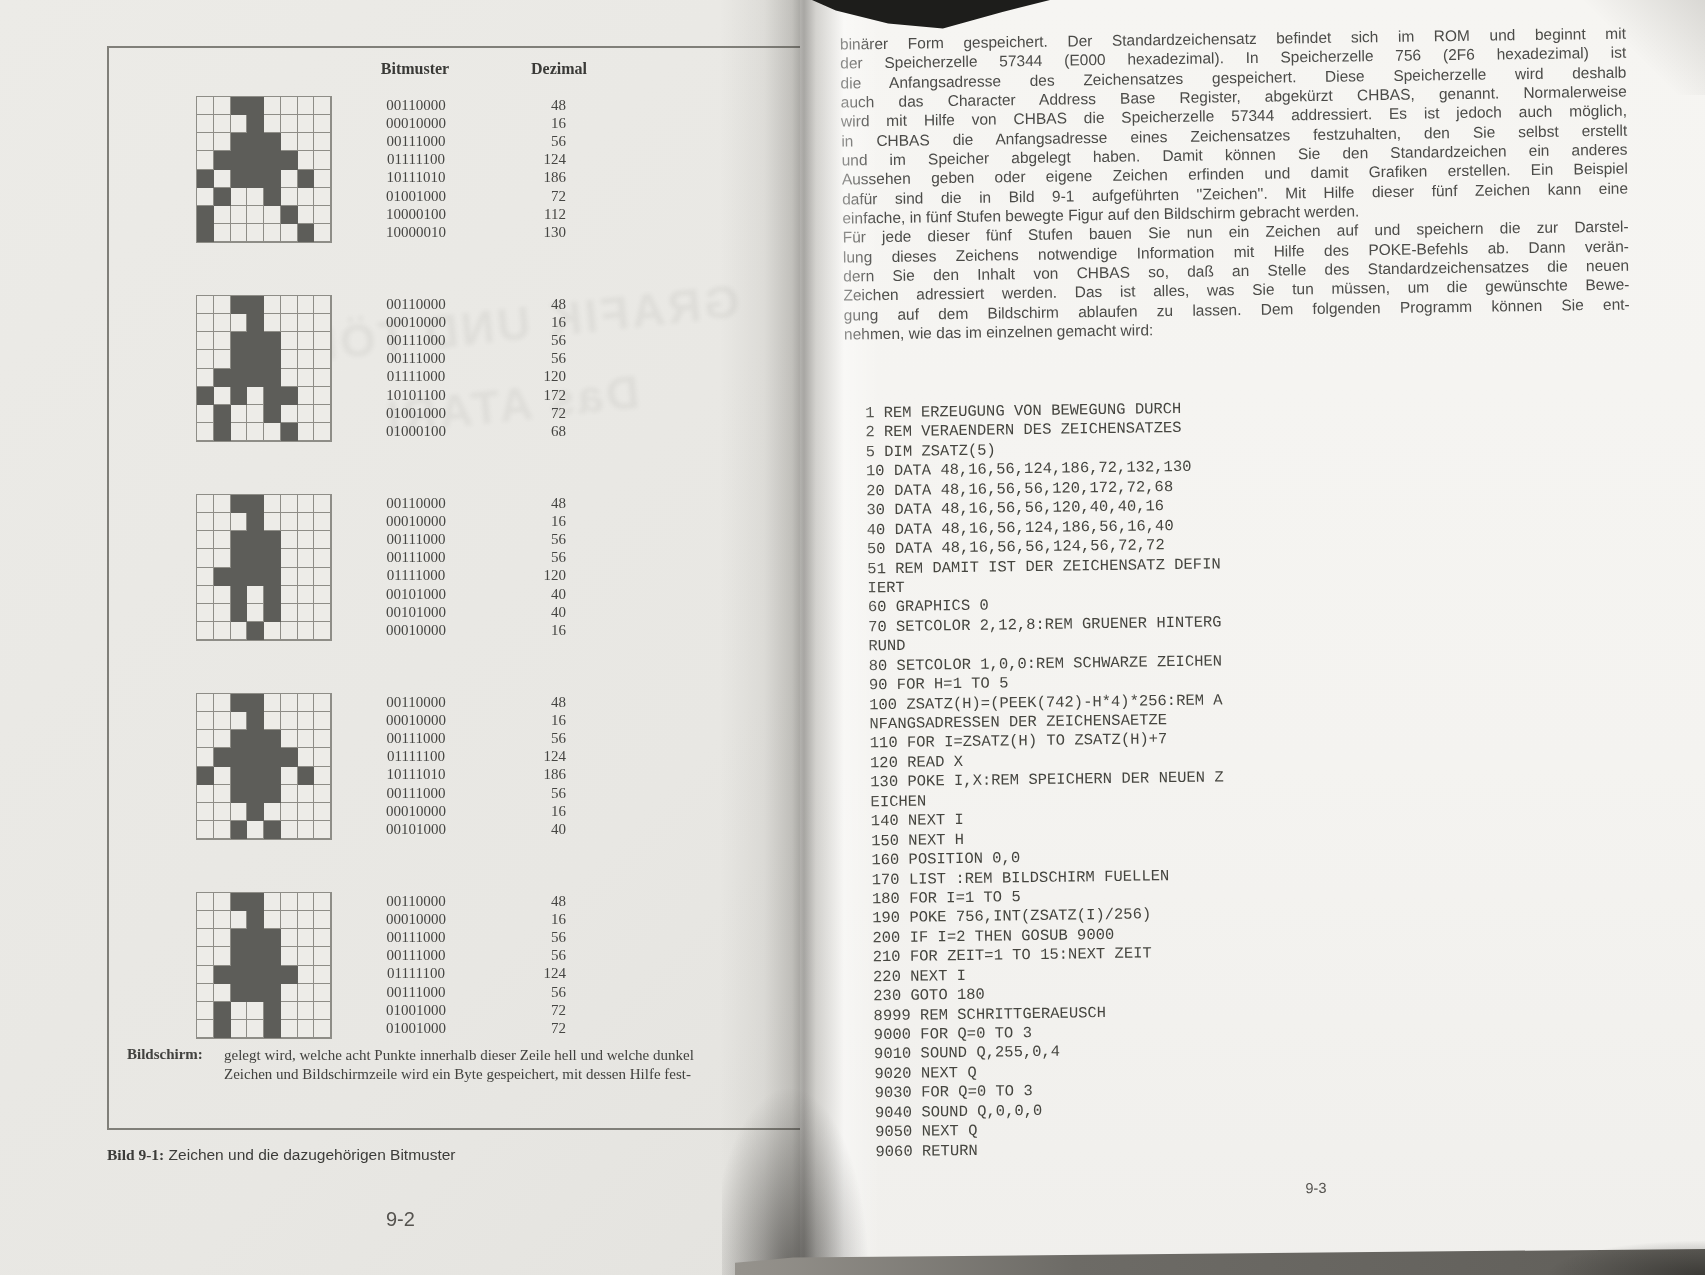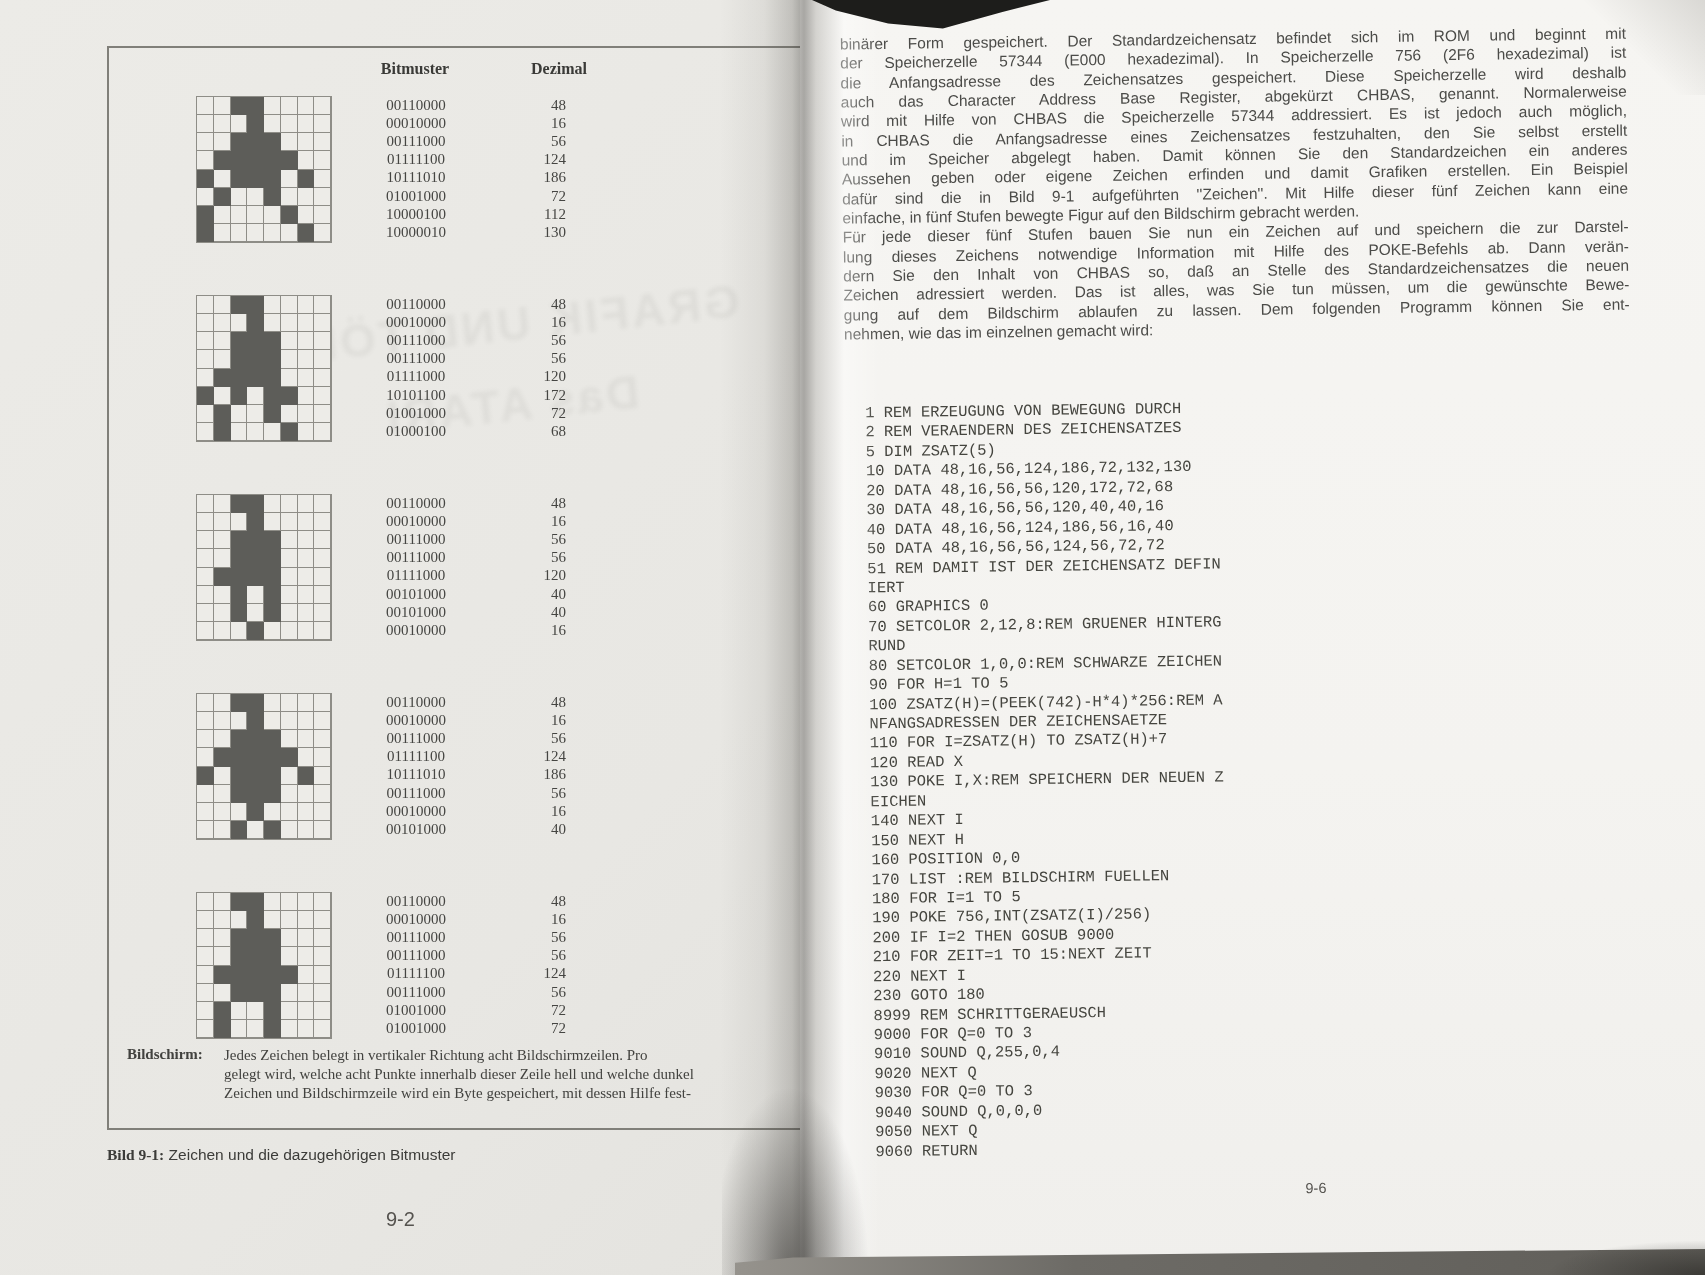--- a/index.html
+++ b/index.html
@@ -540,21 +540,20 @@
               <div>56</div>
               <div>72</div>
               <div>72</div>
             </div>
           </div>
         </div>
 
       <div class="fig-note">
         <span class="note-label">Bildschirm:</span>
         <span class="note-lines" id="note-lines">
-            <div>Jedes Zeichen belegt in vertikaler Richtung acht Bildschirmzeilen. Pro</div>
             <div>gelegt wird, welche acht Punkte innerhalb dieser Zeile hell und welche dunkel</div>
             <div>Zeichen und Bildschirmzeile wird ein Byte gespeichert, mit dessen Hilfe fest-</div>
           </span>
       </div>
     </div>
 
     <div class="fig-caption">
       <b>Bild 9-1:</b>
       <span>Zeichen und die dazugehörigen Bitmuster</span>
     </div>
@@ -616,21 +615,21 @@
         <div>230 GOTO 180</div>
         <div>8999 REM SCHRITTGERAEUSCH</div>
         <div>9000 FOR Q=0 TO 3</div>
         <div>9010 SOUND Q,255,0,4</div>
         <div>9020 NEXT Q</div>
         <div>9030 FOR Q=0 TO 3</div>
         <div>9040 SOUND Q,0,0,0</div>
         <div>9050 NEXT Q</div>
         <div>9060 RETURN</div>
       </div>
-    <div class="pagenum-right">9-6</div>
+    <div class="pagenum-right">9-3</div>
   </div>
 
   <div class="gutter"></div>
   <div class="gutter-bottom"></div>
   <div class="spine-top"></div>
   <div class="bottom-band"></div>
   <div class="corner-br"></div>
   <div class="corner-tr"></div>
 </div>
 

